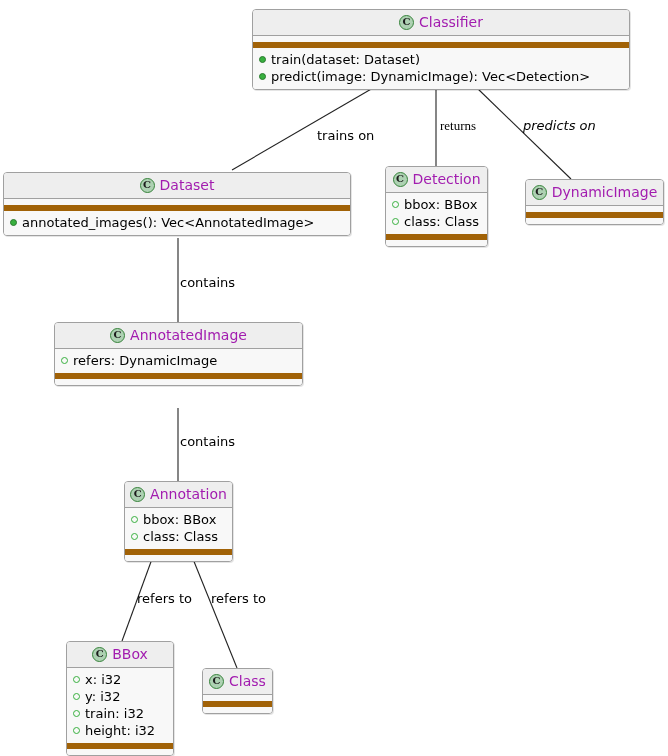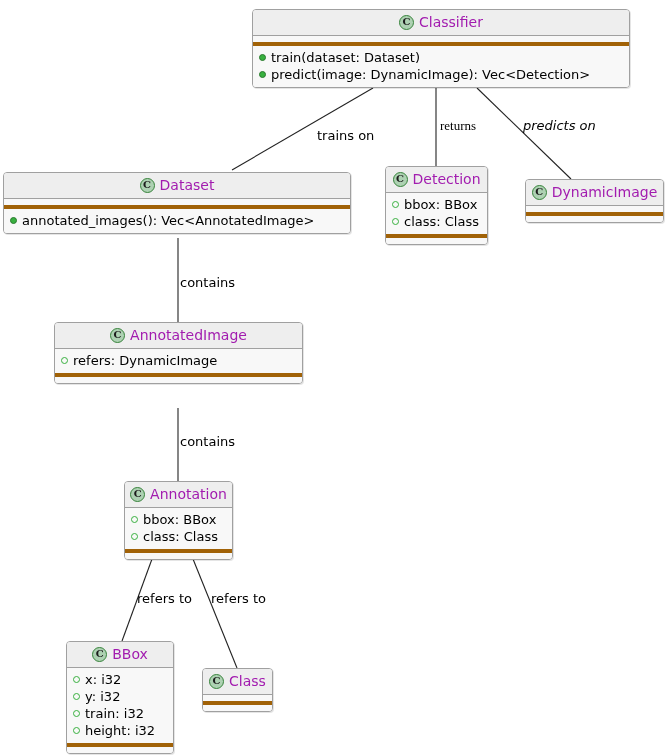--- a/index.html
+++ b/index.html
@@ -64,21 +64,21 @@
   .cls-title {
     font-size: 14px;
     color: #a21caf;
     line-height: 16px;
   }
   .compartment {
     background: #F8F8F8;
     padding: 3px 6px 4px 6px;
   }
   .compartment.divided {
-    border-bottom: 4px solid #a16207;
+    border-bottom: 6px solid #a16207;
   }
   .compartment.empty {
     padding: 0;
     height: 6px;
   }
   .member {
     display: flex;
     align-items: center;
     gap: 5px;
     font-size: 13px;

